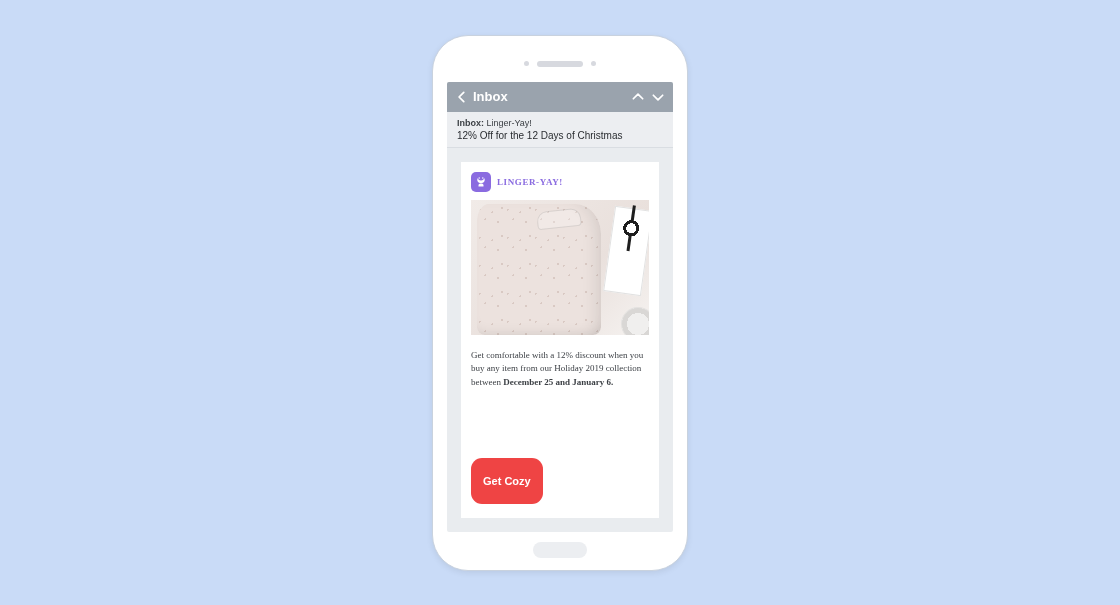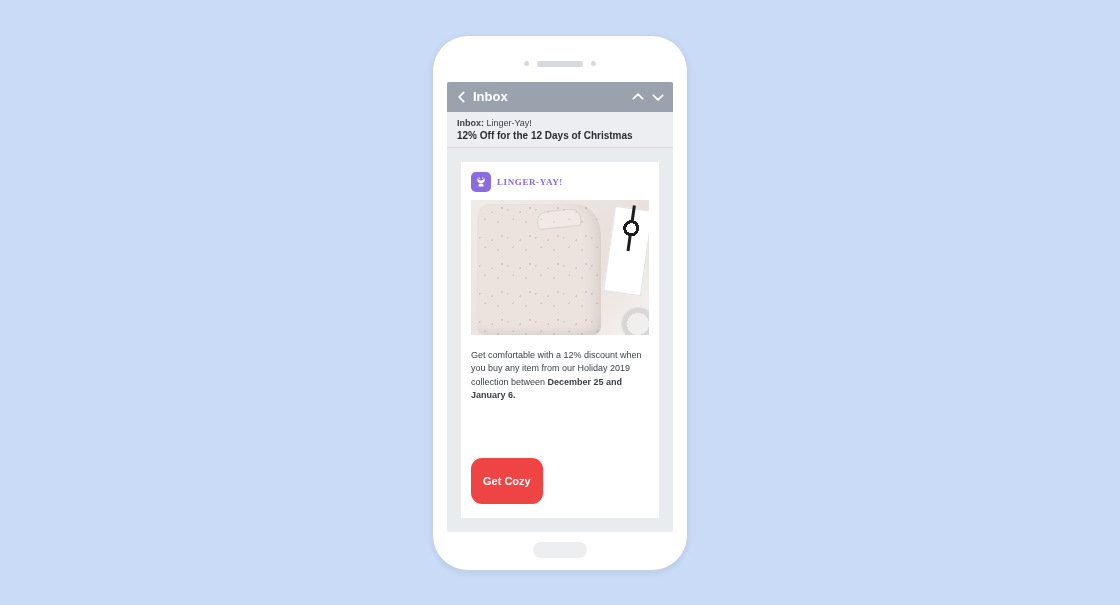--- a/index.html
+++ b/index.html
@@ -77,21 +77,21 @@
   .meta {
     background: #eceef1;
     border-bottom: 1px solid #d9dde2;
     padding: 6px 10px;
     font-size: 9px;
     color: #3b3f44;
   }
   .meta .from-label { font-weight: 700; }
   .meta .subject {
     font-size: 10px;
-    font-weight: 700;
+    font-weight: 400;
     color: #2a2d31;
     margin-top: 2px;
   }
 
   
   .content {
     flex: 1;
     padding: 14px;
     overflow: hidden;
   }
@@ -175,20 +175,21 @@
     background: radial-gradient(circle at 50% 50%, #f0efee 0 11px, #d9d7d5 11px 16px, #efeeec 16px);
     box-shadow: 0 0 0 1px #e3e1df inset;
   }
 
   
   .body-text {
     font-size: 9px;
     line-height: 1.5;
     color: #3b3f44;
     margin-top: 14px;
+    font-family: Liberation Serif, serif;
   }
   .body-text .bold { font-weight: 700; }
 
   .spacer { flex: 1; }
 
   
   .cta {
     align-self: flex-start;
     background: #ef4444;
     color: #fff;

